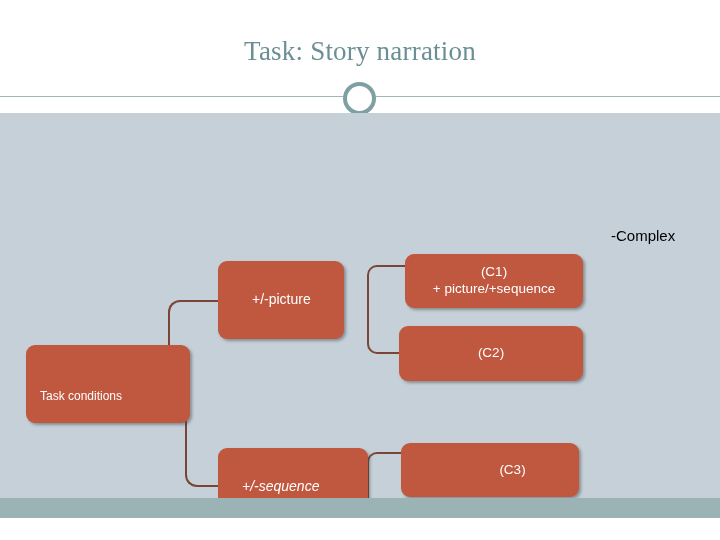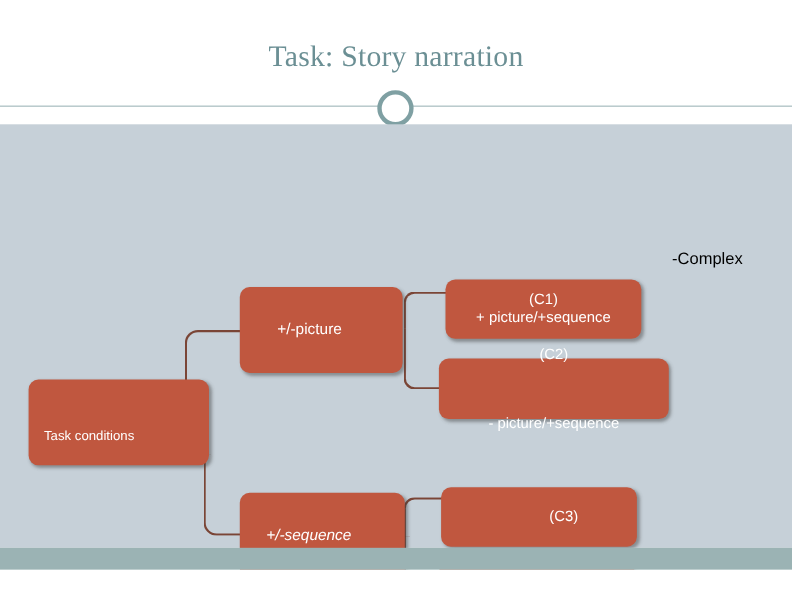--- a/index.html
+++ b/index.html
@@ -109,21 +109,21 @@
     padding-left: 14px;
   }
   #box-task-conditions .line {
     font-size: 12px;
     margin-top: 24px;
   }
 
   #box-picture {
     left: 218px;
     top: 148px;
-    width: 148px;
+    width: 126px;
     height: 78px;
     align-items: flex-start;
     padding-left: 34px;
   }
   #box-picture .line { font-size: 14px; }
 
   #box-sequence {
     left: 218px;
     top: 335px;
     width: 150px;
@@ -135,21 +135,21 @@
 
   #box-c1 {
     left: 405px;
     top: 141px;
     width: 178px;
     height: 54px;
   }
   #box-c2 {
     left: 399px;
     top: 213px;
-    width: 209px;
+    width: 184px;
     height: 55px;
     gap: 46px;
   }
   #box-c3 {
     left: 401px;
     top: 330px;
     width: 178px;
     height: 54px;
     padding-left: 45px;
   }
@@ -272,21 +272,20 @@
   <div class="box" id="box-sequence">
     <div class="line">+/-sequence</div>
   </div>
 
   <div class="box" id="box-c1">
     <div class="line">(C1)</div>
     <div class="line">+ picture/+sequence</div>
   </div>
   <div class="box" id="box-c2">
     <div class="line">(C2)</div>
-    <div class="line">- picture/+sequence</div>
   </div>
   <div class="box" id="box-c3">
     <div class="line">(C3)</div>
   </div>
   <div class="box" id="box-c4">
     <div class="line">(C4)</div>
     <div class="line">-picture/-sequence</div>
   </div>
 
   <div class="side-label" id="label-minus-complex">-Complex</div>

